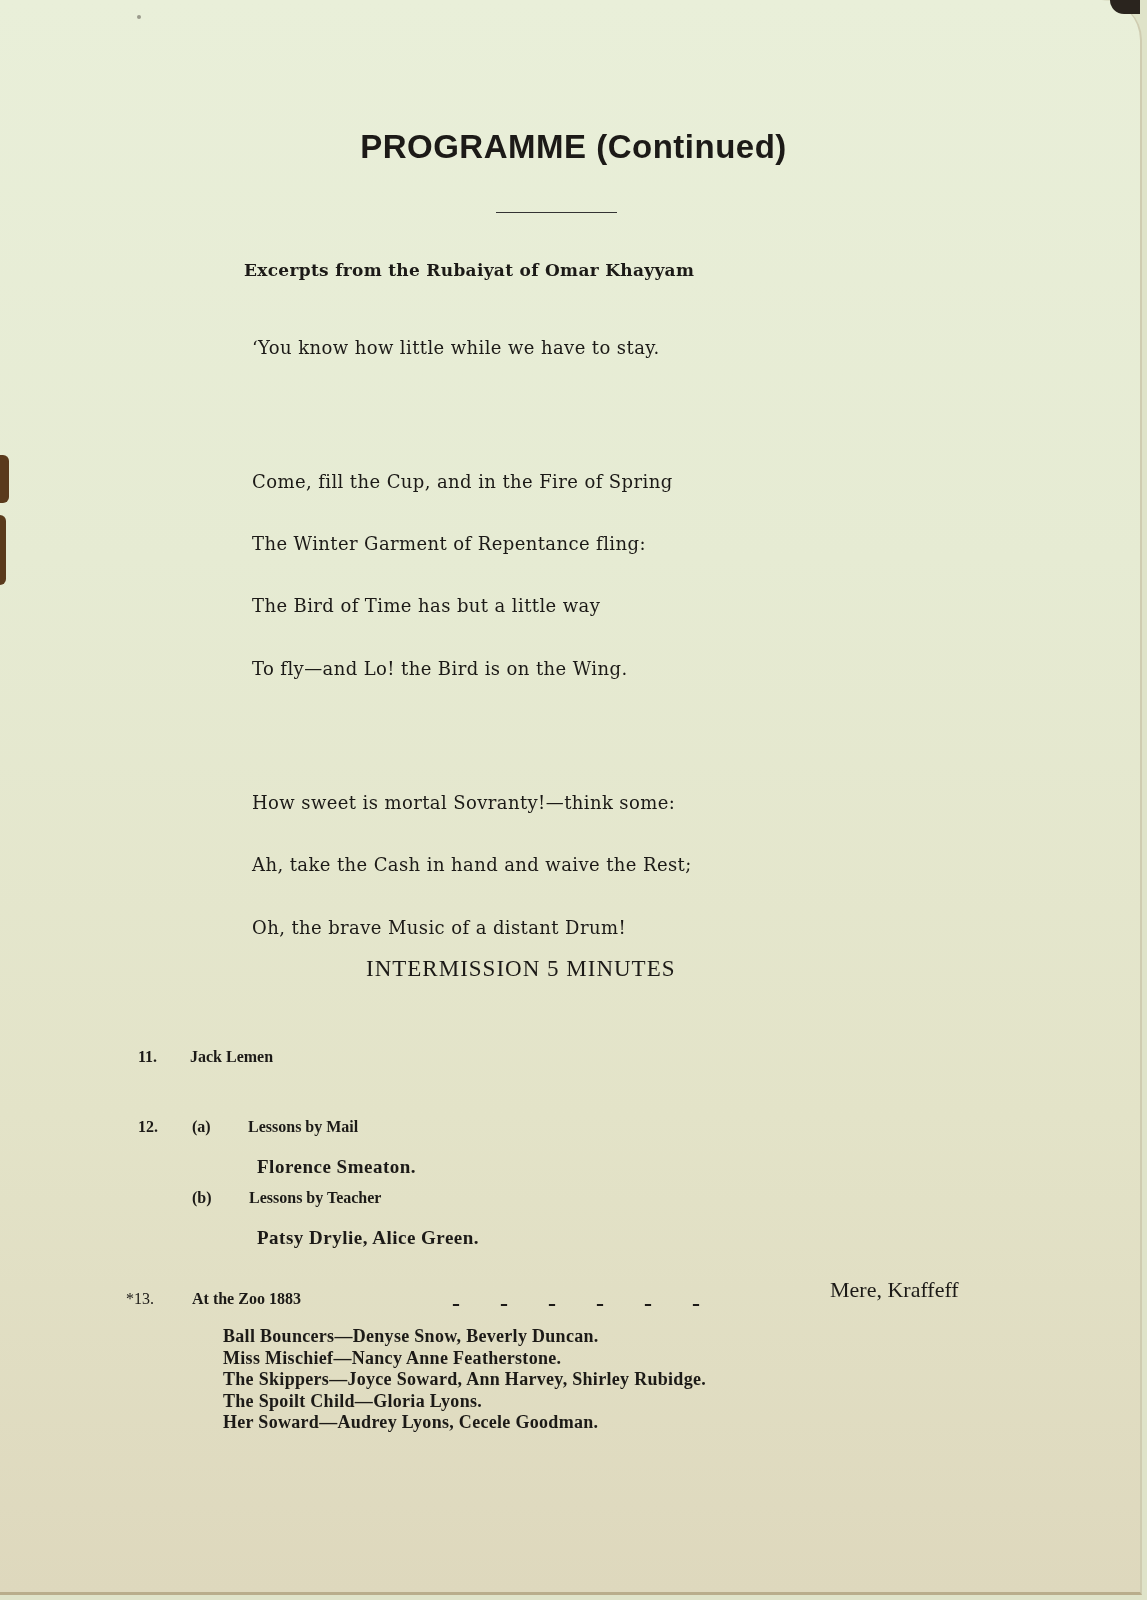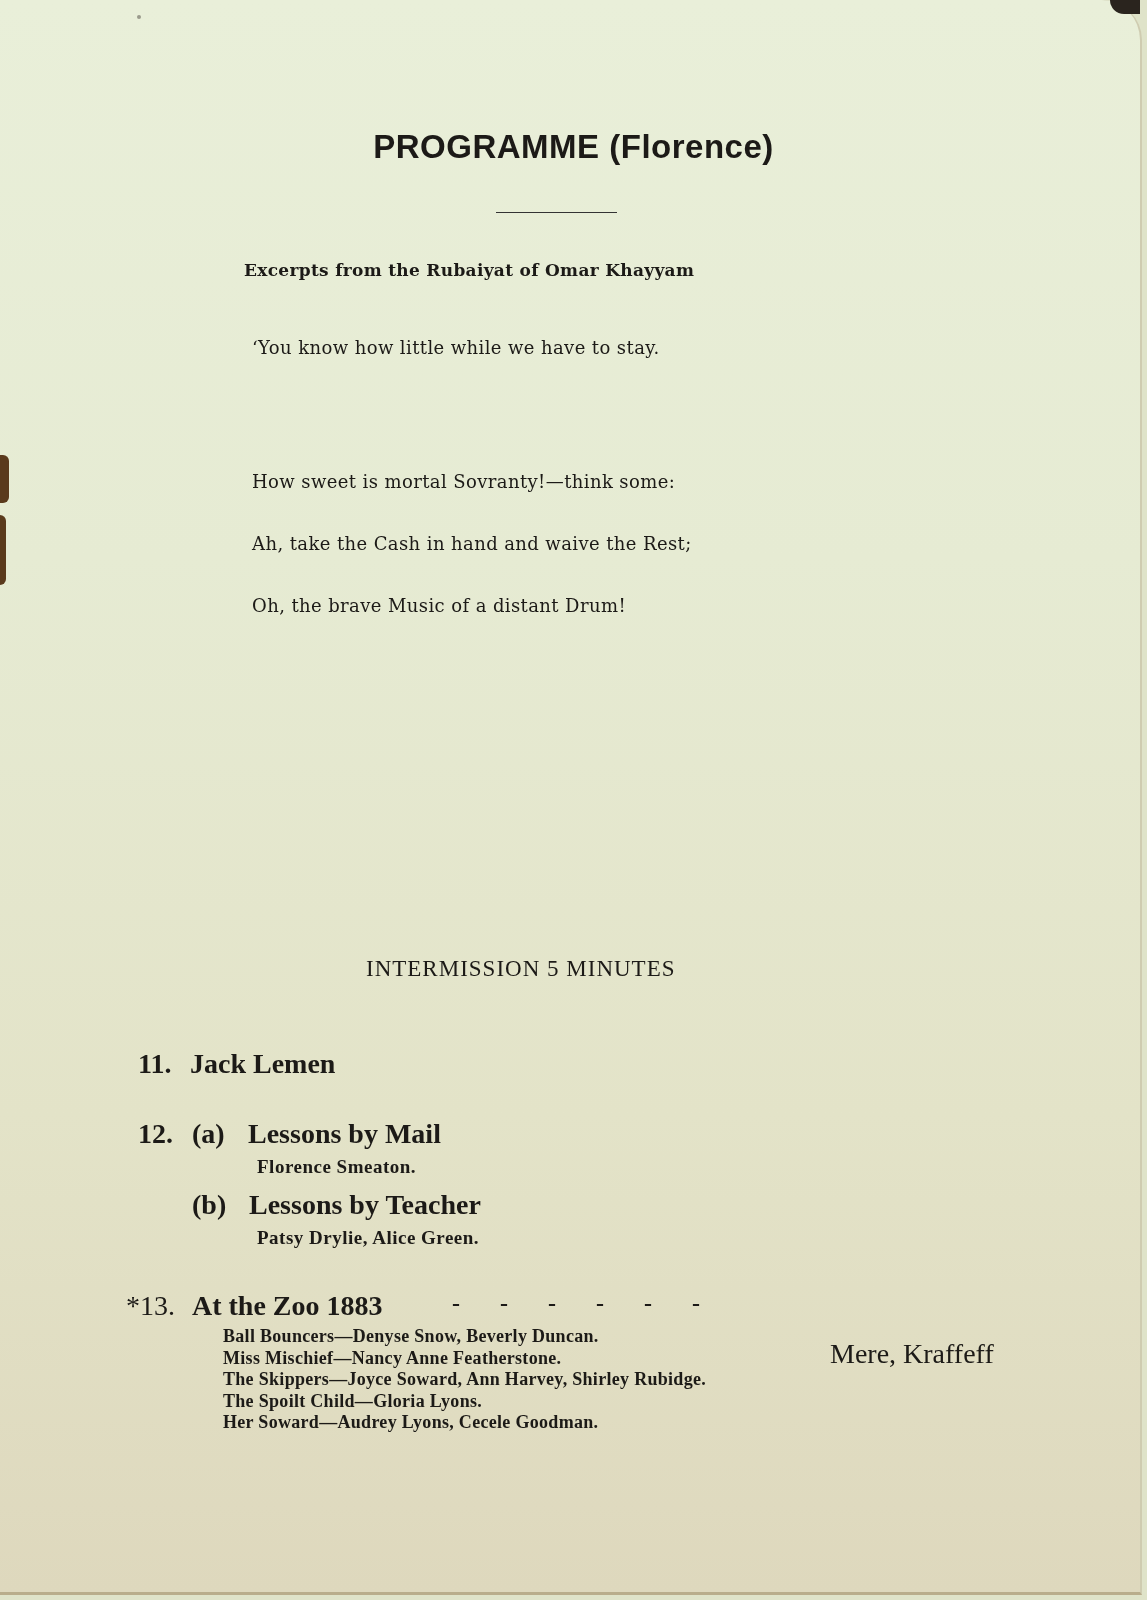--- a/index.html
+++ b/index.html
@@ -42,46 +42,52 @@
   }
   .poem { position:absolute; left:252px; top:296px; font-size:18px; line-height:20.8px; letter-spacing:0.4px; }
   .stanza { margin-bottom:30px; white-space:pre; }
   .stanza div { height:20.8px; }
 
   .intermission {
     position:absolute; left:366px; top:956px;
     font-family:"Liberation Serif", serif; font-size:23px; letter-spacing:1px;
   }
 
-  .item { position:absolute; font-family:"Liberation Serif", serif; font-weight:bold; font-size:28px; }
+  .item { position:absolute; font-family:"Liberation Serif", serif; font-weight:bold; font-size:16px; }
   .item .num { display:inline-block; }
   .sub { position:absolute; font-family:"Liberation Serif", serif; font-size:19px; letter-spacing:0.5px;font-weight:bold; }
 
   .cast { position:absolute; left:223px; top:1326px; font-size:18px; line-height:21.6px; letter-spacing:0.3px; font-weight:bold; font-family:"Liberation Serif", serif; }
   .cast div { height:21.6px; white-space:pre; }
   .dashes { position:absolute; left:452px; top:1290px; font-size:24px; font-family:"Liberation Serif", serif; font-weight:bold; word-spacing:34px; }
-  .composer { position:absolute; left:830px; top:1338px; font-size:28px; font-family:"Liberation Serif", serif;text-align:center; }
+  .composer { position:absolute; left:830px; top:1277px; font-size:22px; font-family:"Liberation Serif", serif;text-align:center; }
 </style>
 </head>
 <body>
 
 <div class="page">
   <div class="corner-shadow"></div>
   <div class="tear t1"></div>
   <div class="tear t2"></div>
   <div class="speck"></div>
 
-  <div class="title">PROGRAMME (Florence)</div>
+  <div class="title">PROGRAMME (Continued)</div>
   <div class="rule"></div>
 
   <div class="excerpt-heading">Excerpts from the Rubaiyat of Omar Khayyam</div>
 
   <div class="poem">
     <div class="stanza">
       <div>‘You know how little while we have to stay.</div>
+    </div>
+    <div class="stanza">
+      <div>Come, fill the Cup, and in the Fire of Spring</div>
+      <div>The Winter Garment of Repentance fling:</div>
+      <div>The Bird of Time has but a little way</div>
+      <div>To fly—and Lo! the Bird is on the Wing.</div>
     </div>
     <div class="stanza">
       <div>How sweet is mortal Sovranty!—think some:</div>
       <div>Ah, take the Cash in hand and waive the Rest;</div>
       <div>Oh, the brave Music of a distant Drum!</div>
     </div>
     <div class="stanza">
       
       
     </div>

